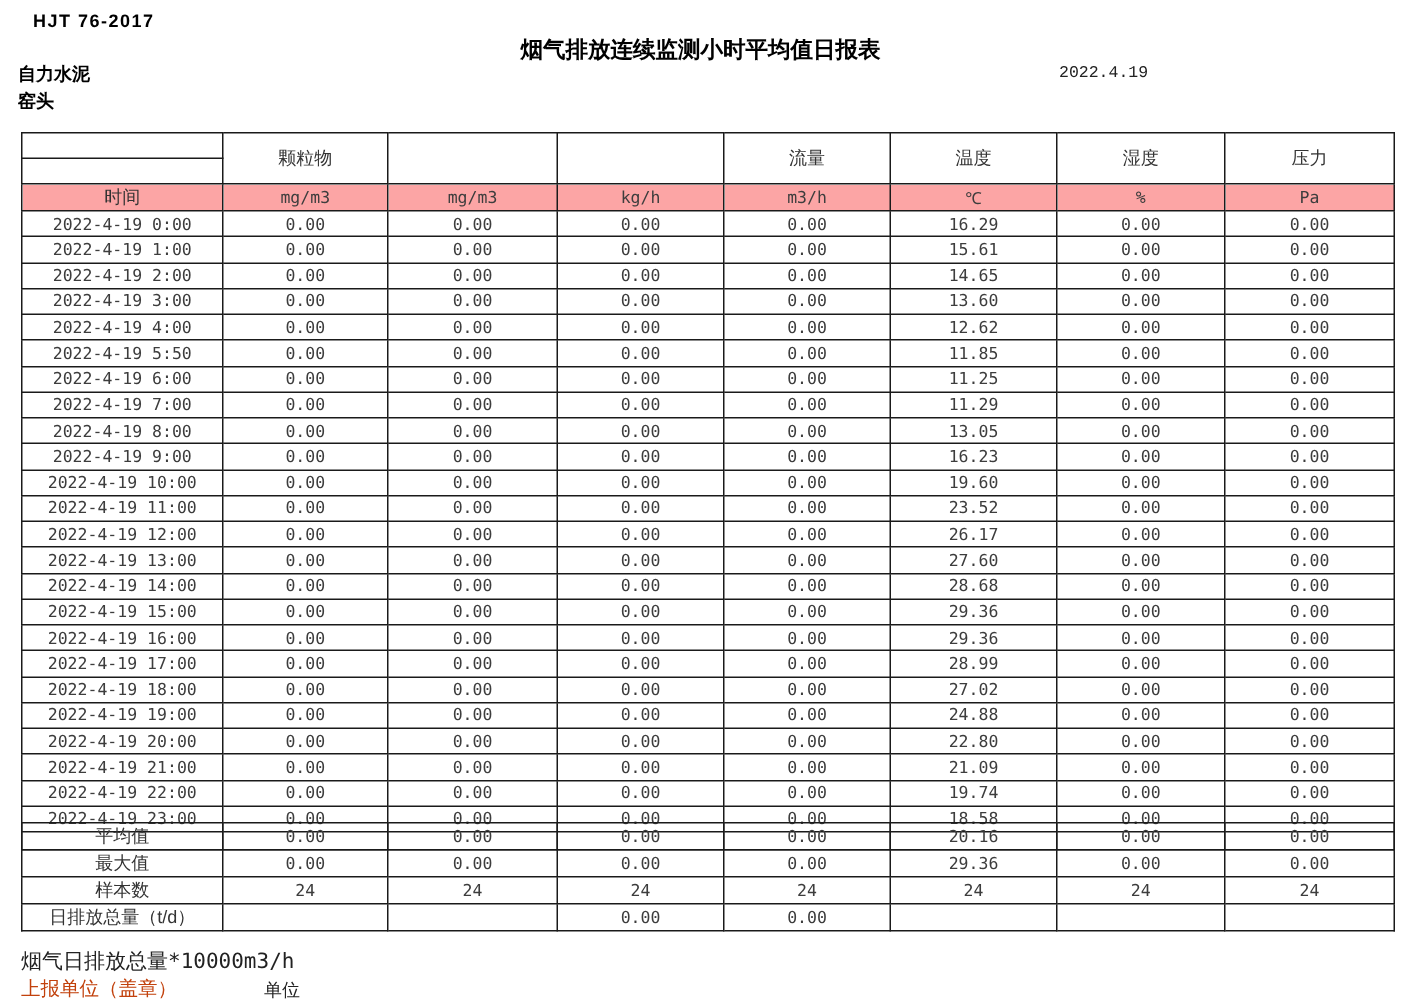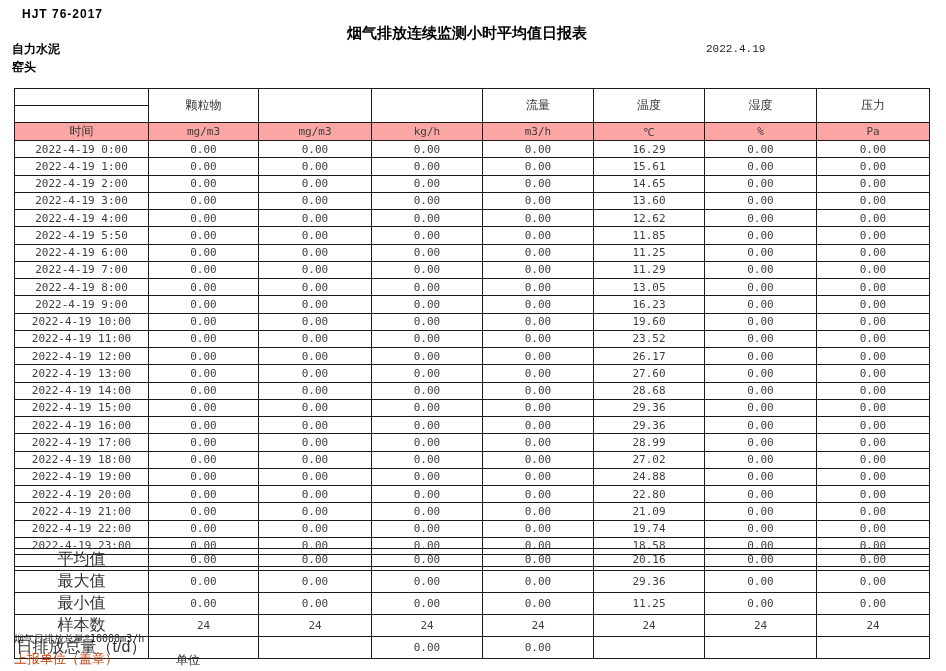--- a/index.html
+++ b/index.html
@@ -25,23 +25,23 @@
     font-family:"DejaVu Sans Mono","Liberation Sans",monospace;
   }
   .main-table{top:88px;}
   .main-table td{height:16.25px;}
   .main-table .gh{font-family:"Liberation Sans","DejaVu Sans",sans-serif;color:#333;font-size:12px;}
   .gh-row1 td, .gh-row2 td{height:16px;}
   .unit-row td{background:#fca5a5;height:15px;}
   .empty-row td{height:11px;}
   .summary-table{top:548px;}
   .summary-table td{height:15px;}
-  .summary-table .label{font-family:"Liberation Sans","DejaVu Sans",sans-serif;color:#333;font-size:16px;}
-
-  .footer-1{left:14px;top:632px;font-size:10px;color:#222;font-family:"DejaVu Sans Mono","Liberation Sans",monospace;}
+  .summary-table .label{font-family:"Liberation Sans","DejaVu Sans",sans-serif;color:#333;font-size:12px;}
+
+  .footer-1{left:14px;top:632px;font-size:14px;color:#222;font-family:"DejaVu Sans Mono","Liberation Sans",monospace;}
   .footer-2{left:14px;top:650px;font-size:13px;color:#c2410c;}
   .footer-3{left:176px;top:652px;font-size:12px;color:#222;}
 </style>
 </head>
 <body>
 
 <div class="abs doc-code">HJT  76-2017</div>
 <div class="abs title">烟气排放连续监测小时平均值日报表</div>
 <div class="abs date">2022.4.19</div>
 <div class="abs company">自力水泥</div>
@@ -365,30 +365,20 @@
         <td class="label">最大值</td>
         <td>0.00</td>
         <td>0.00</td>
         <td>0.00</td>
         <td>0.00</td>
         <td>29.36</td>
         <td>0.00</td>
         <td>0.00</td>
       </tr>
       <tr>
-        <td class="label">最小值</td>
-        <td>0.00</td>
-        <td>0.00</td>
-        <td>0.00</td>
-        <td>0.00</td>
-        <td>11.25</td>
-        <td>0.00</td>
-        <td>0.00</td>
-      </tr>
-      <tr>
         <td class="label">样本数</td>
         <td>24</td>
         <td>24</td>
         <td>24</td>
         <td>24</td>
         <td>24</td>
         <td>24</td>
         <td>24</td>
       </tr>
       <tr>

